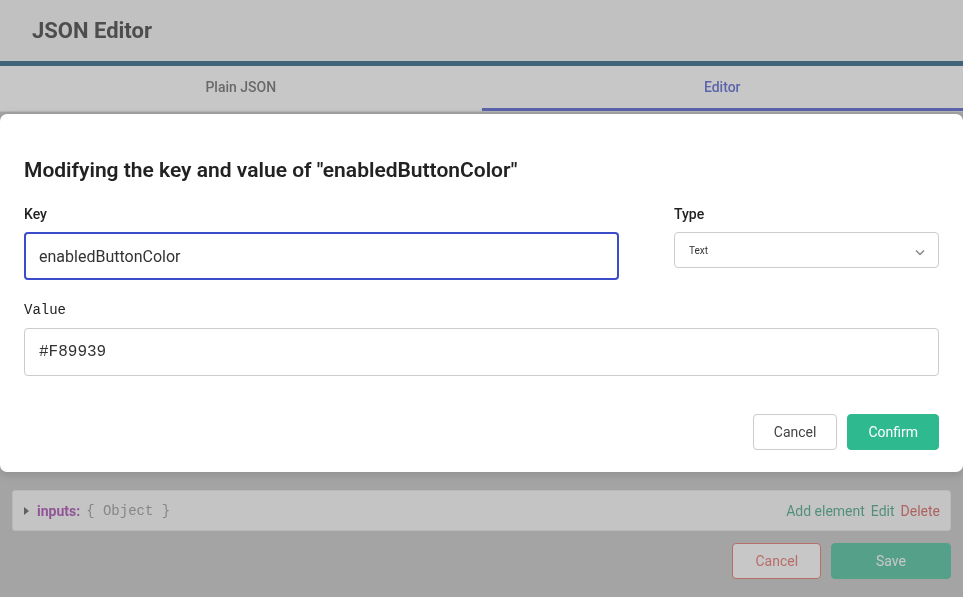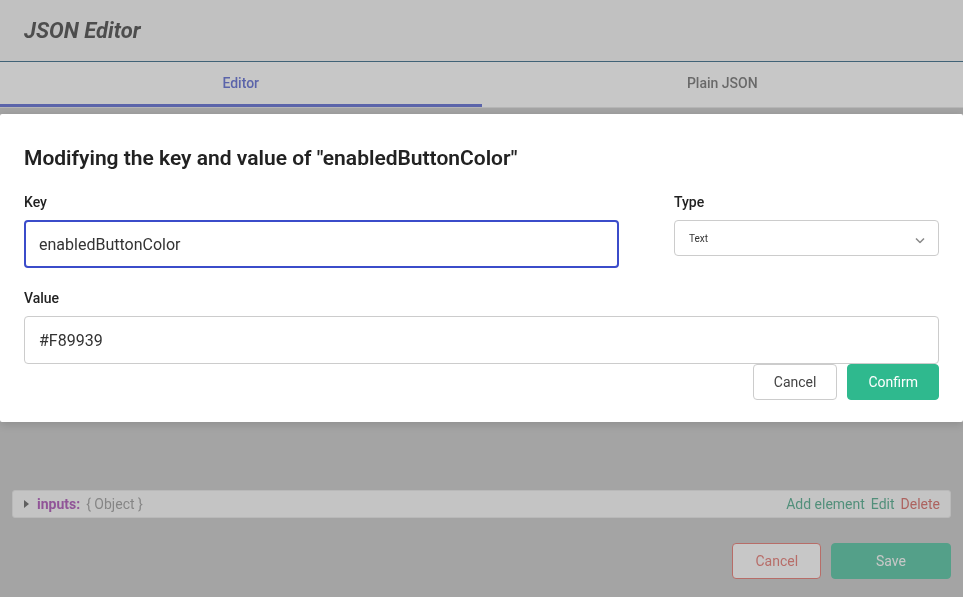--- a/index.html
+++ b/index.html
@@ -10,23 +10,22 @@
     body {
       font-family: -apple-system, BlinkMacSystemFont, "Segoe UI", Roboto, Helvetica, Arial, sans-serif;
       background: #bfbfbf;
       width: 963px;
       height: 597px;
       overflow: hidden;
       position: relative;
     }
     .page-header {
       background: #f5f5f5;
-      border-bottom: 1px solid #0c4a6e;
-      padding: 18px 24px;
-      font-style: italic;
+      border-bottom: 5px solid #0c4a6e;
+      padding: 18px 32px;
     }
     .page-title {
       font-size: 22px;
       font-weight: 700;
       color: #222;
     }
     .tabs {
       display: flex;
       background: #fff;
       border-bottom: 1px solid #e0e0e0;
@@ -51,22 +50,22 @@
       background: rgba(130,130,130,0.45);
       z-index: 5;
     }
     .modal {
       position: absolute;
       top: 114px;
       left: 0;
       right: 0;
       background: #fff;
       z-index: 10;
-      padding: 32px 24px 22px 24px;
-      border-radius: 2px;
+      padding: 44px 24px 22px 24px;
+      border-radius: 7px;
       box-shadow: 0 2px 10px rgba(0,0,0,0.15);
     }
     .modal-title {
       font-size: 21px;
       font-weight: 600;
       color: #222;
       margin-bottom: 24px;
     }
     .form-row {
       display: flex;
@@ -119,20 +118,22 @@
       background: #fff;
     }
     .select-caret {
       position: absolute;
       right: 14px;
       top: 50%;
       transform: translateY(-50%);
       pointer-events: none;
     }
     .value-row {
+      margin-bottom: 38px;
+      font-family: Liberation Mono, monospace;
     }
     .modal-footer {
       display: flex;
       justify-content: flex-end;
       gap: 10px;
     }
     .btn {
       height: 36px;
       padding: 0 20px;
       border-radius: 4px;
@@ -163,41 +164,42 @@
       background: #fff;
       border: 1px solid #e25b53;
       color: #e25b53;
       padding: 0 22px;
     }
     .tree-row {
       position: absolute;
       left: 12px;
       right: 12px;
       top: 490px;
-      height: 28px;
+      height: 41px;
       background: #fafafa;
       border: 1px solid #e5e5e5;
       border-radius: 3px;
       display: flex;
       align-items: center;
       padding: 0 10px;
       font-size: 14px;
       z-index: 1;
     }
     .tree-caret {
       margin-right: 6px;
       color: #444;
     }
     .tree-key {
       color: #9b2ea8;
       font-weight: 700;
     }
     .tree-type {
       color: #888;
       margin-left: 6px;
+      font-family: Liberation Mono, monospace;
     }
     .tree-actions {
       margin-left: auto;
       display: flex;
       gap: 6px;
       text-align: center;
     }
     .tree-action {
       font-size: 14px;
       cursor: pointer;
@@ -217,22 +219,22 @@
     }
   </style>
 </head>
 <body>
 
 <div class="page-header">
   <div class="page-title">JSON Editor</div>
 </div>
 
 <div class="tabs">
+  <div class="tab">Plain JSON</div>
   <div class="tab active">Editor</div>
-  <div class="tab">Plain JSON</div>
 </div>
 
 <div class="tree-row">
   <span class="tree-caret">
     <svg width="8" height="10" viewBox="0 0 8 10">
         <path d="M1 1 L6 5 L1 9 Z" fill="#444"></path>
       </svg>
   </span>
   <span class="tree-key">inputs:</span>
   <span class="tree-type">{ Object }</span>

